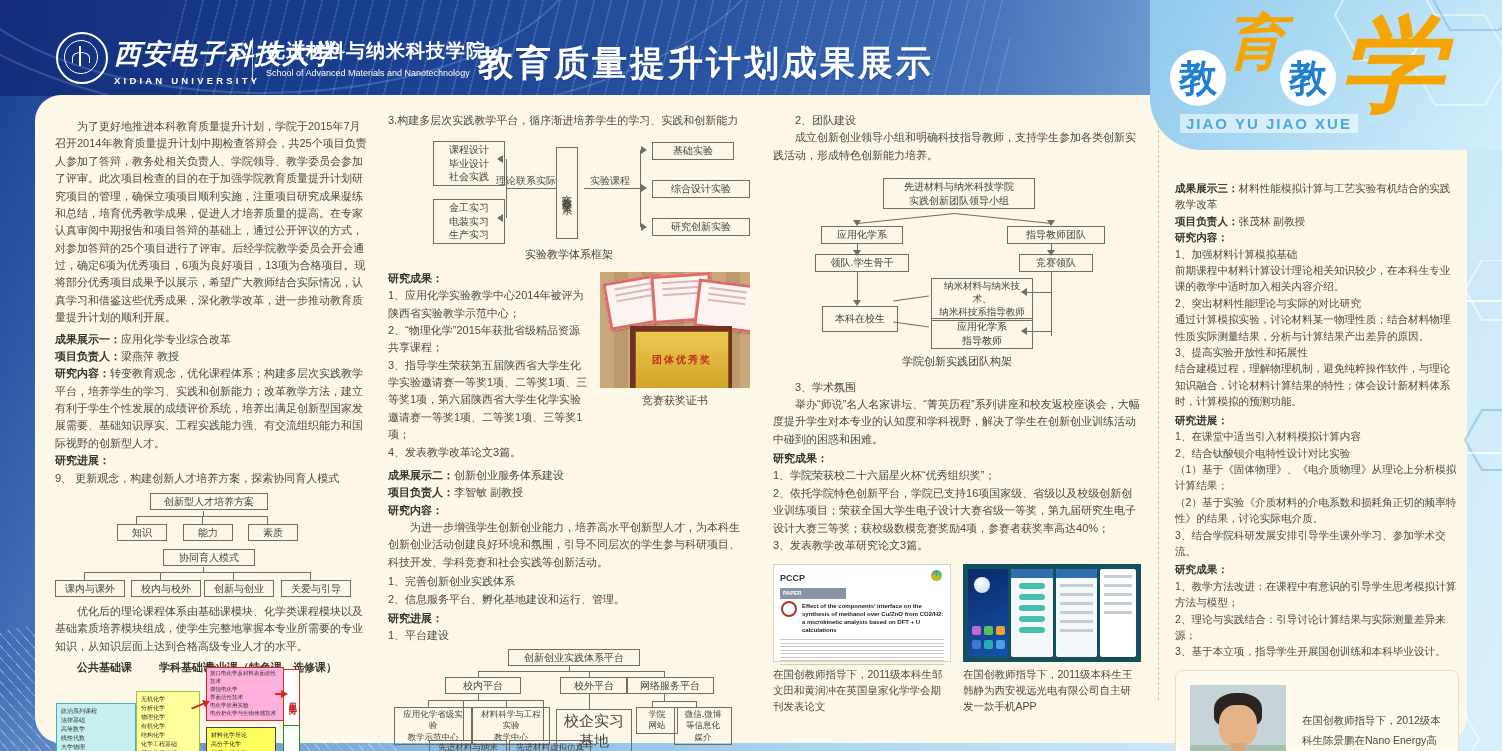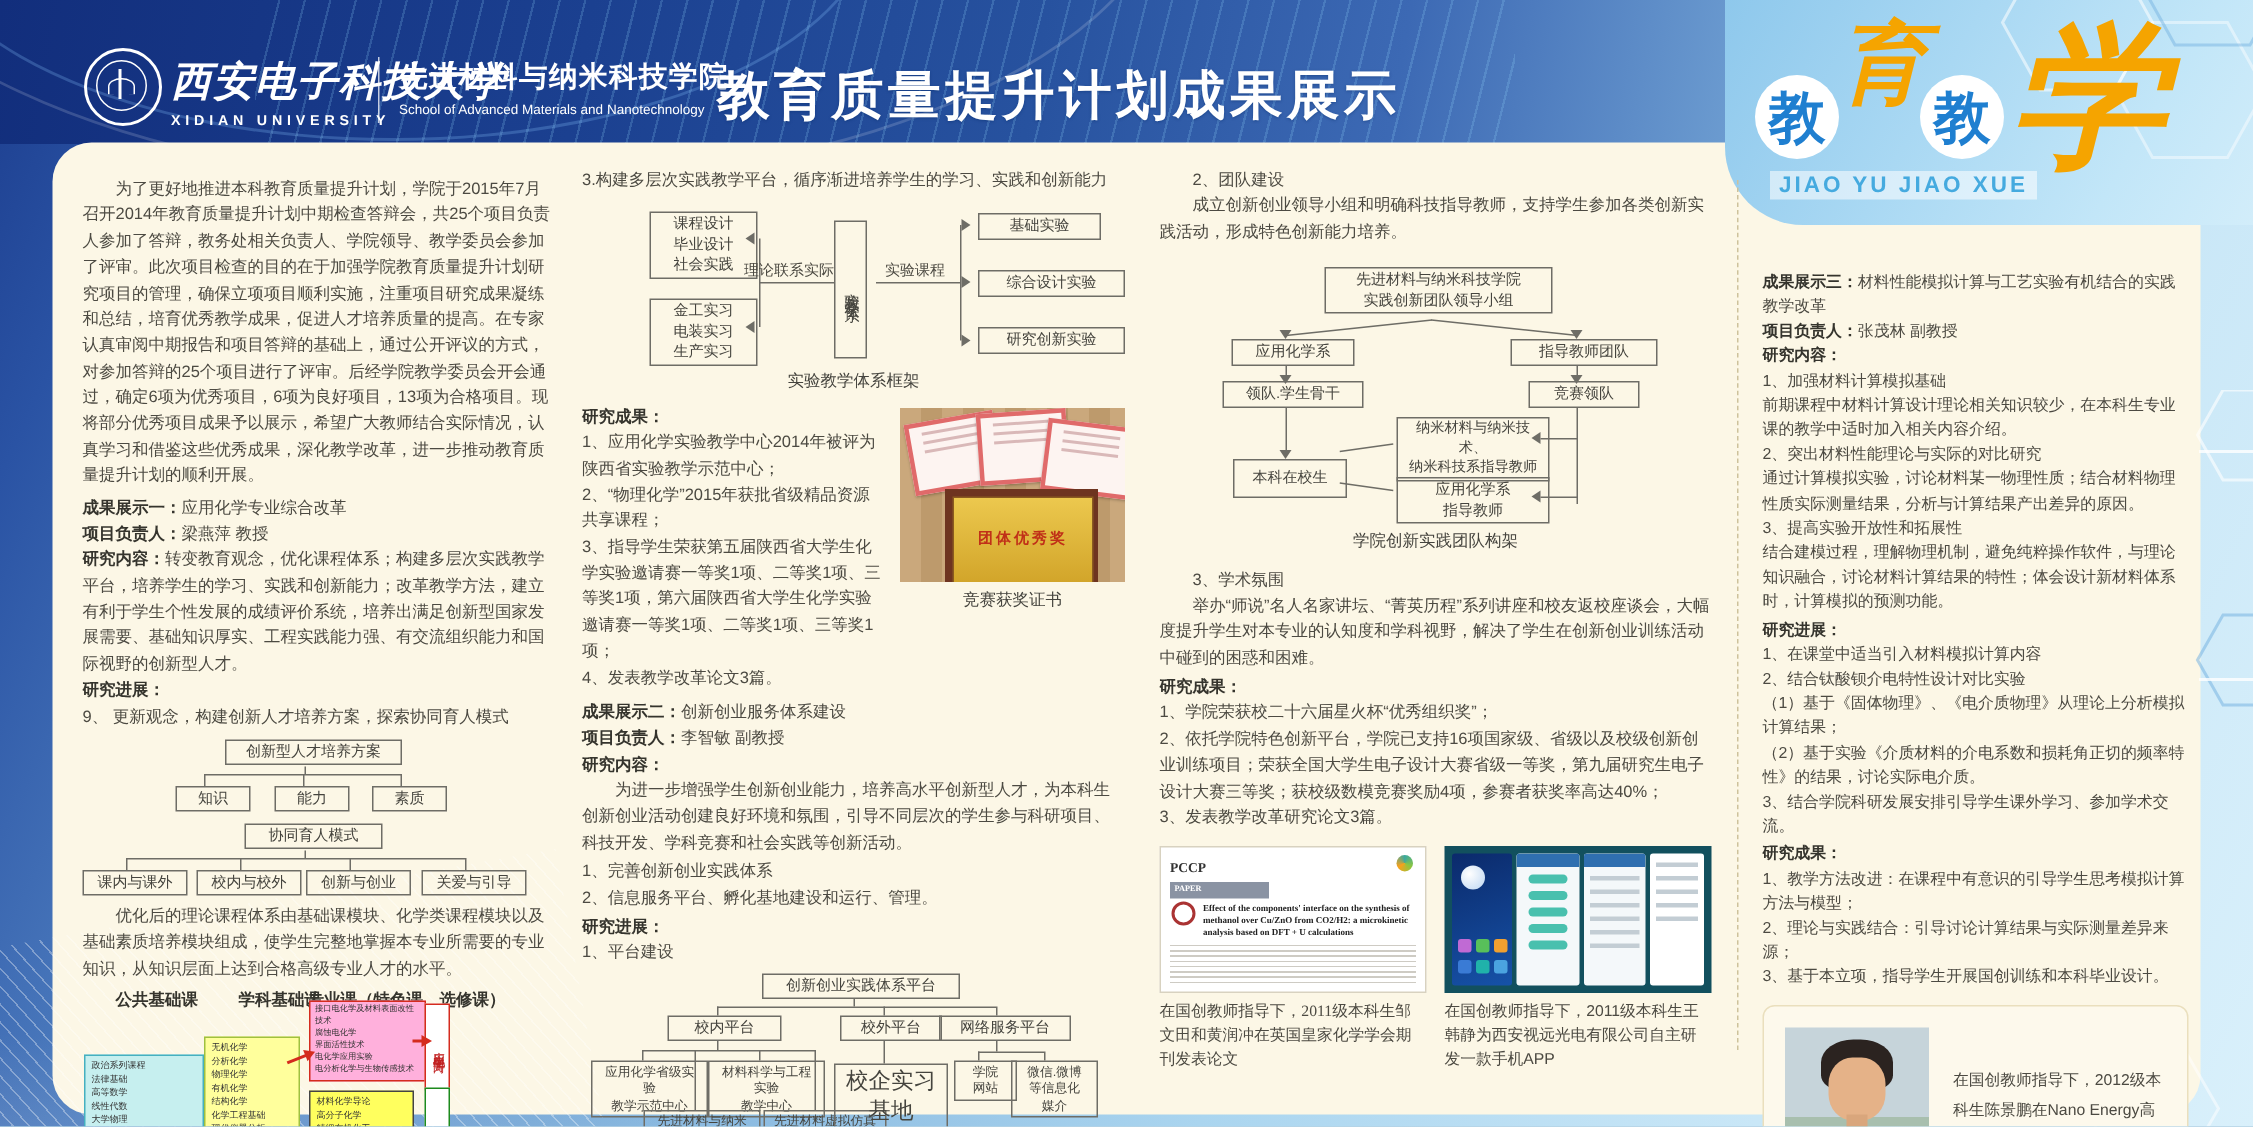--- a/index.html
+++ b/index.html
@@ -77,21 +77,21 @@
   .figrow{display:flex;gap:12px;margin-top:10px;}
   .fcap{font-size:10.5px;line-height:1.5;margin-top:5px;color:#4c4a42;}
   .certwrap{float:right;width:150px;margin:2px 0 4px 10px;text-align:center;}
   .certbg{position:relative;width:150px;height:116px;overflow:hidden;
       background:repeating-linear-gradient(90deg,#caa87c 0 14px,#bd9a6c 14px 28px);}
   .cert{position:absolute;width:54px;height:42px;background:#fdf4f1;border:3px solid #e06a6a;box-shadow:0 1px 2px rgba(0,0,0,.25);}
   .cert i{display:block;margin:4px auto 0;width:70%;height:2px;background:#d9b8b8;}
   .plaq{position:absolute;left:30px;top:54px;width:92px;height:56px;background:#6e3420;padding:5px;}
   .plaq .gold{width:100%;height:100%;background:linear-gradient(#ecc84e,#d2a52a);border:1px solid #8a5a20;
       display:flex;align-items:center;justify-content:center;font-weight:bold;font-size:10px;color:#c03018;letter-spacing:2px;}
-  .paperfig{width:206px;font-family:Liberation Serif, serif;}
+  .paperfig{width:206px;}
   .paper{position:relative;width:178px;height:98px;background:#fff;border:1px solid #d8d2c0;padding:6px;box-sizing:border-box;}
   .pccp{font-weight:bold;font-size:9px;color:#333;}
   .plogo{position:absolute;right:8px;top:5px;width:11px;height:11px;border-radius:50%;background:conic-gradient(#3aa9a0,#8dc63f,#f9a11b,#3aa9a0);}
   .pban{margin:3px 0;background:#8a93a3;color:#fff;font-size:5.5px;padding:1px 3px;width:60px;font-weight:bold;}
   .ptit{font-size:6px;font-weight:bold;color:#222;line-height:1.35;margin-left:22px;}
   .pdot{position:absolute;left:7px;top:36px;width:12px;height:12px;border-radius:50%;border:2px solid #a33;}
   .plines{margin-top:4px;height:26px;background:repeating-linear-gradient(#b9b5aa 0 1px,transparent 1px 3.5px);opacity:.7;}
   .appfig{width:178px;}
   .app{display:flex;gap:3px;width:178px;height:98px;background:#12505e;padding:5px;box-sizing:border-box;}
   .ap1{flex:0 0 40px;background:linear-gradient(160deg,#0b2a6b,#1652a8);position:relative;border-radius:2px;}

